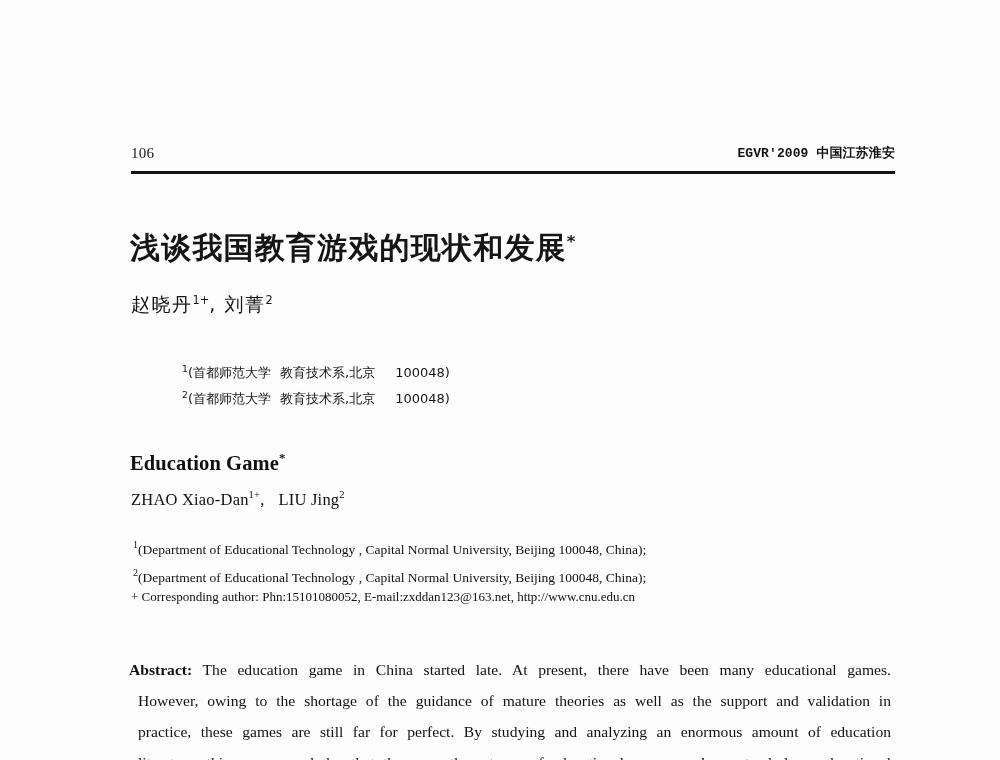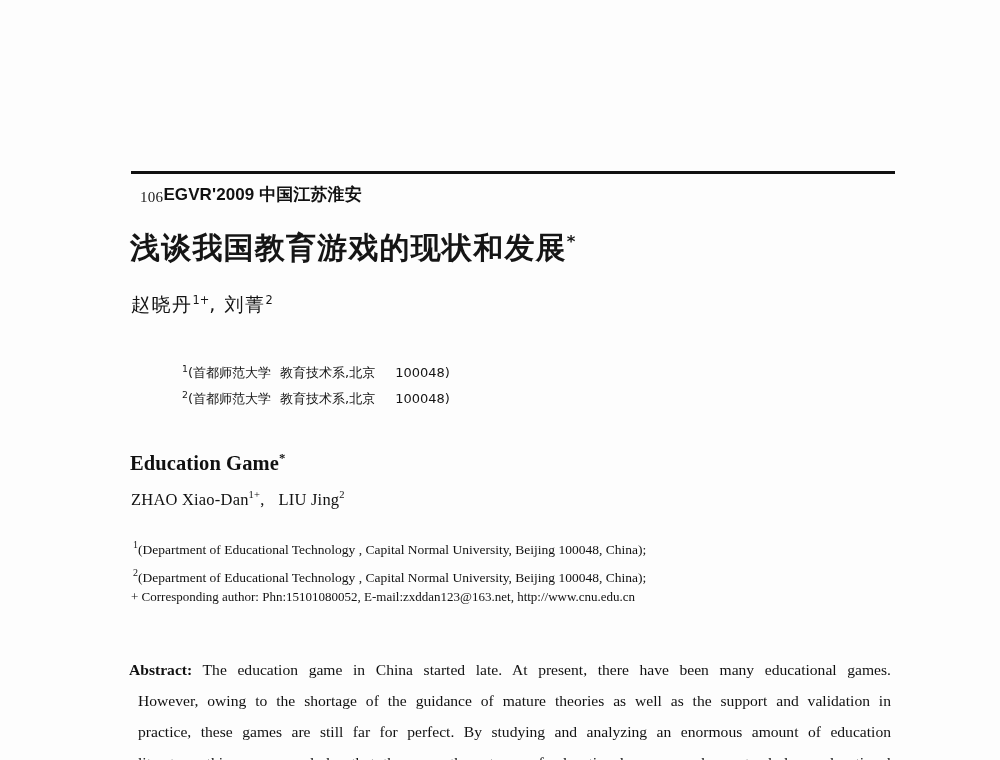--- a/index.html
+++ b/index.html
@@ -20,38 +20,38 @@
 
   .page {
     position: absolute;
     inset: 0;
     background: #fdfdfd;
   }
 
   
   .runhead {
     position: absolute;
-    left: 140px;
+    left: 131px;
     top: 144px;
     width: 764px;
     display: flex;
     align-items: flex-end;
+    justify-content: space-between;
   }
   .runhead-page {
     font-size: 15px;
     letter-spacing: 0.3px;
     color: #1a1a1a;
   }
   .runhead-conf {
-    font-size: 17px;
+    font-size: 13px;
     font-weight: bold;
     letter-spacing: 0.1px;
     color: #111;
-    font-family: Liberation Sans, sans-serif;
-    margin-top: 39px;
+    font-family: Liberation Mono, monospace;
   }
   .runhead-rule {
     position: absolute;
     left: 131px;
     top: 171px;
     width: 764px;
     height: 3px;
     background: #111;
   }
 

